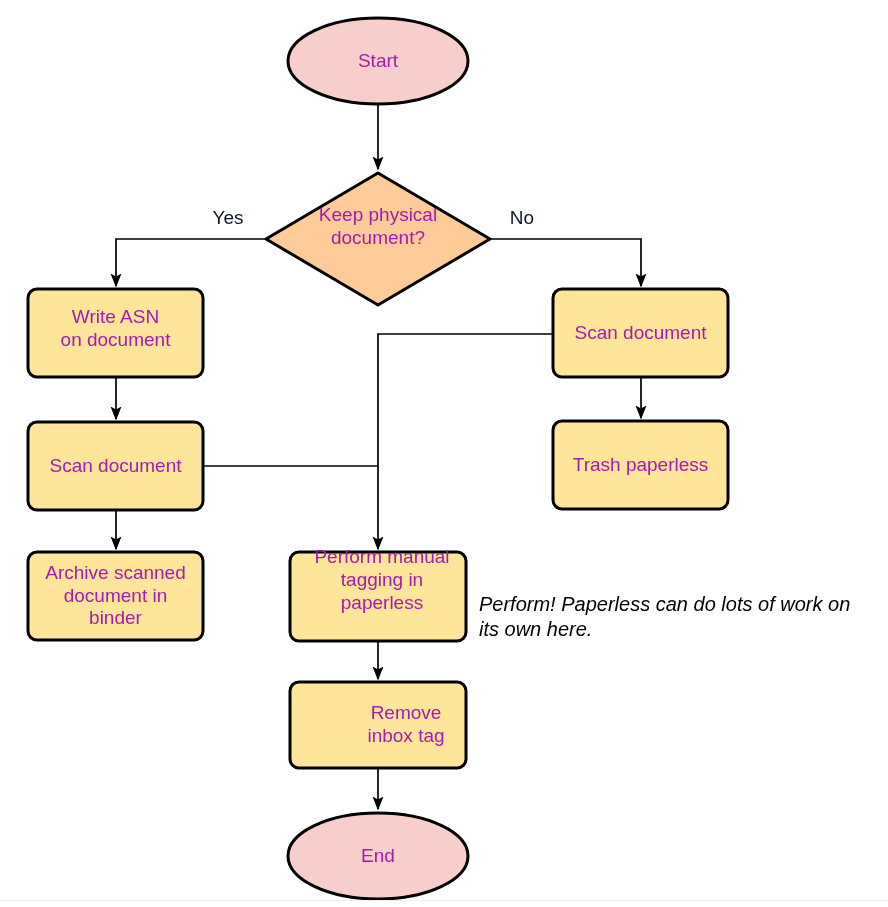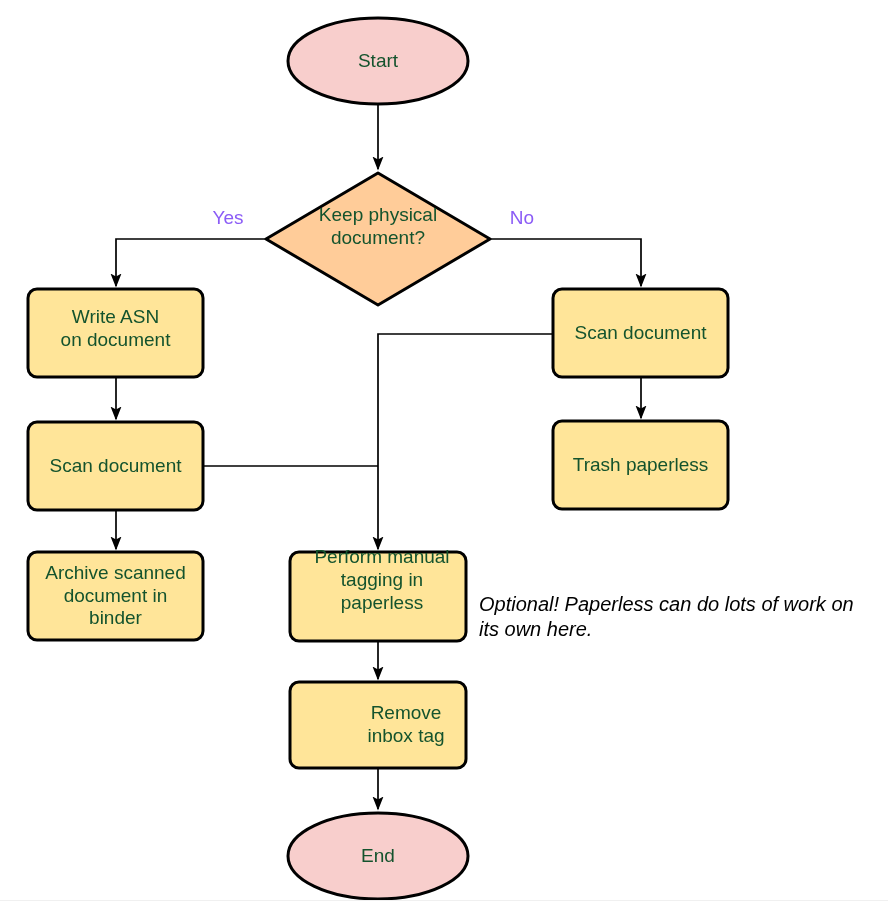--- a/index.html
+++ b/index.html
@@ -15,29 +15,29 @@
   .canvas svg { position: absolute; left: 0; top: 0; }
   .node-label {
     position: absolute;
     display: flex;
     align-items: center;
     justify-content: center;
     text-align: center;
     font-size: 19px;
     line-height: 1.2;
     white-space: pre-line;
-    color: #14532d;
+    color: #a21caf;
   }
   .edge-label {
     position: absolute;
     display: flex;
     align-items: center;
     justify-content: center;
     font-size: 19px;
-    color: #8b5cf6;
+    color: #0f172a;
   }
   .annotation {
     position: absolute;
     left: 479px;
     top: 592px;
     width: 410px;
     font-size: 20px;
     font-style: italic;
     line-height: 25px;
     white-space: pre-line;
@@ -116,18 +116,18 @@
 
   <div class="node-label" style="left:290px; top:536px; width:184px; height:89px;">Perform manual
 tagging in
 paperless</div>
 
   <div class="node-label" style="left:290px; top:682px; width:176px; height:86px;margin-left:28px;">Remove
 inbox tag</div>
 
   <div class="node-label" style="left:288px; top:812px; width:180px; height:88px;">End</div>
 
-  <div class="annotation">Optional! Paperless can do lots of work on
+  <div class="annotation">Perform! Paperless can do lots of work on
 its own here.</div>
 
   <div class="footer-hairline"></div>
 
 </div>
 
 </body></html>

